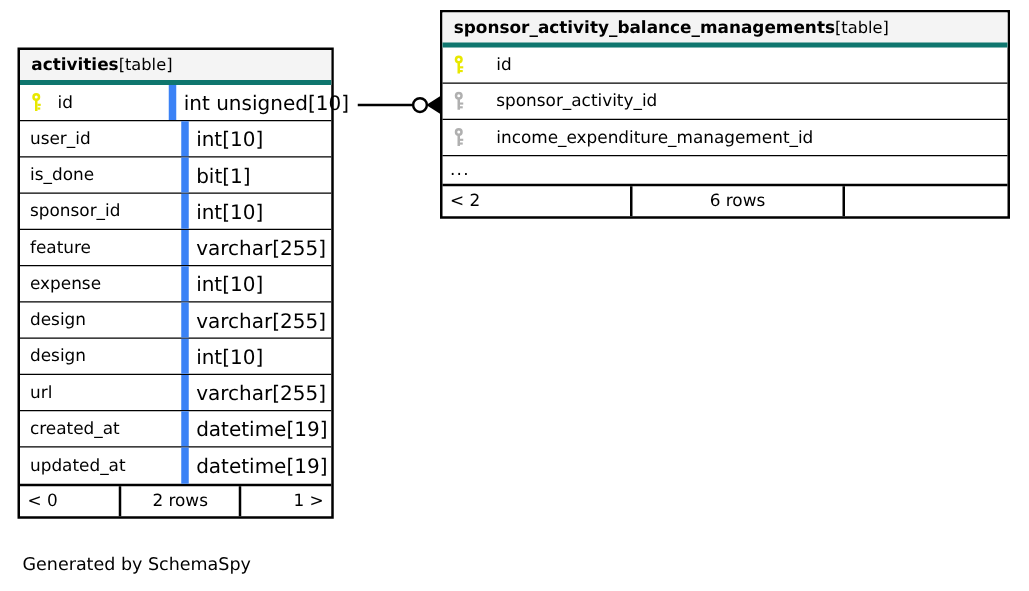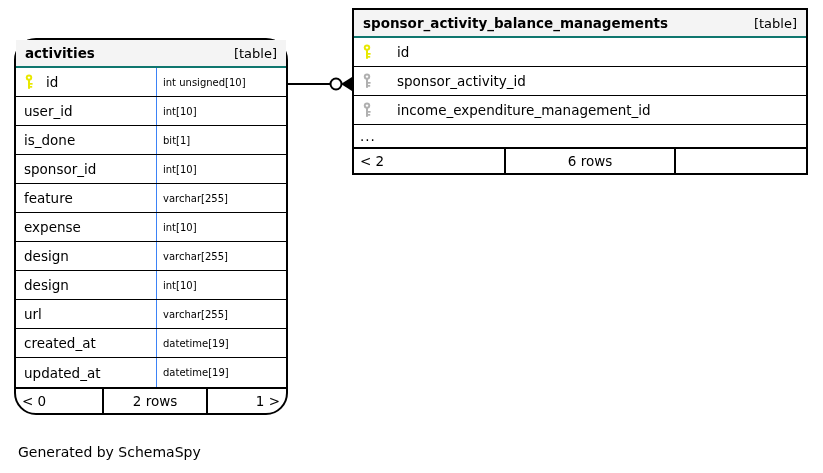--- a/index.html
+++ b/index.html
@@ -18,24 +18,23 @@
 
   
   .entity {
     position: absolute;
     background: #ffffff;
     border: 2px solid #000000;
     box-sizing: border-box;
   }
   .entity-header {
     background: #f4f4f4;
-    border-bottom: 2px solid #0f766e;
-    display: flex;
-    align-items: center;
-    justify-content: space-between;
+    border-bottom: 4px solid #0f766e;
+    display: flex;
+    align-items: center;
     box-sizing: border-box;
     padding: 0 9px;
     height: 28px;
   }
   .entity-title {
     font-weight: bold;
     font-size: 13.5px;
     letter-spacing: 0px;
     white-space: nowrap;
   }
@@ -63,24 +62,24 @@
     box-sizing: border-box;
     font-size: 13.5px;
     padding-left: 8px;
     white-space: nowrap;
     overflow: hidden;
   }
   .cell-type {
     display: flex;
     align-items: center;
     box-sizing: border-box;
-    font-size: 10px;
+    font-size: 16px;
     padding-left: 6px;
     white-space: nowrap;
-    border-left: 1px solid #3b82f6;
+    border-left: 6px solid #3b82f6;
   }
   .col-name-indent {
   }
 
   
   .key-icon {
     width: 22px;
     min-width: 22px;
     height: 16px;
     display: inline-flex;
@@ -120,22 +119,21 @@
     height: 22px;
     box-sizing: border-box;
     border-bottom: none;
     letter-spacing: 1px;
   }
 
   
   #activities-table {
     left: 14px;
     top: 38px;
-    width: 274px;
-    border-radius: 22px;
+    width: 253px;
   }
   #activities-table .cell-name { width: 140px; }
   #activities-table .cell-type { width: 130px; }
   #activities-table .footer-cell:nth-child(1) { width: 88px; }
   #activities-table .footer-cell:nth-child(2) { width: 104px; }
   #activities-table .footer-cell:nth-child(3) { width: 78px; }
 
   #sponsor-table {
     left: 352px;
     top: 8px;

